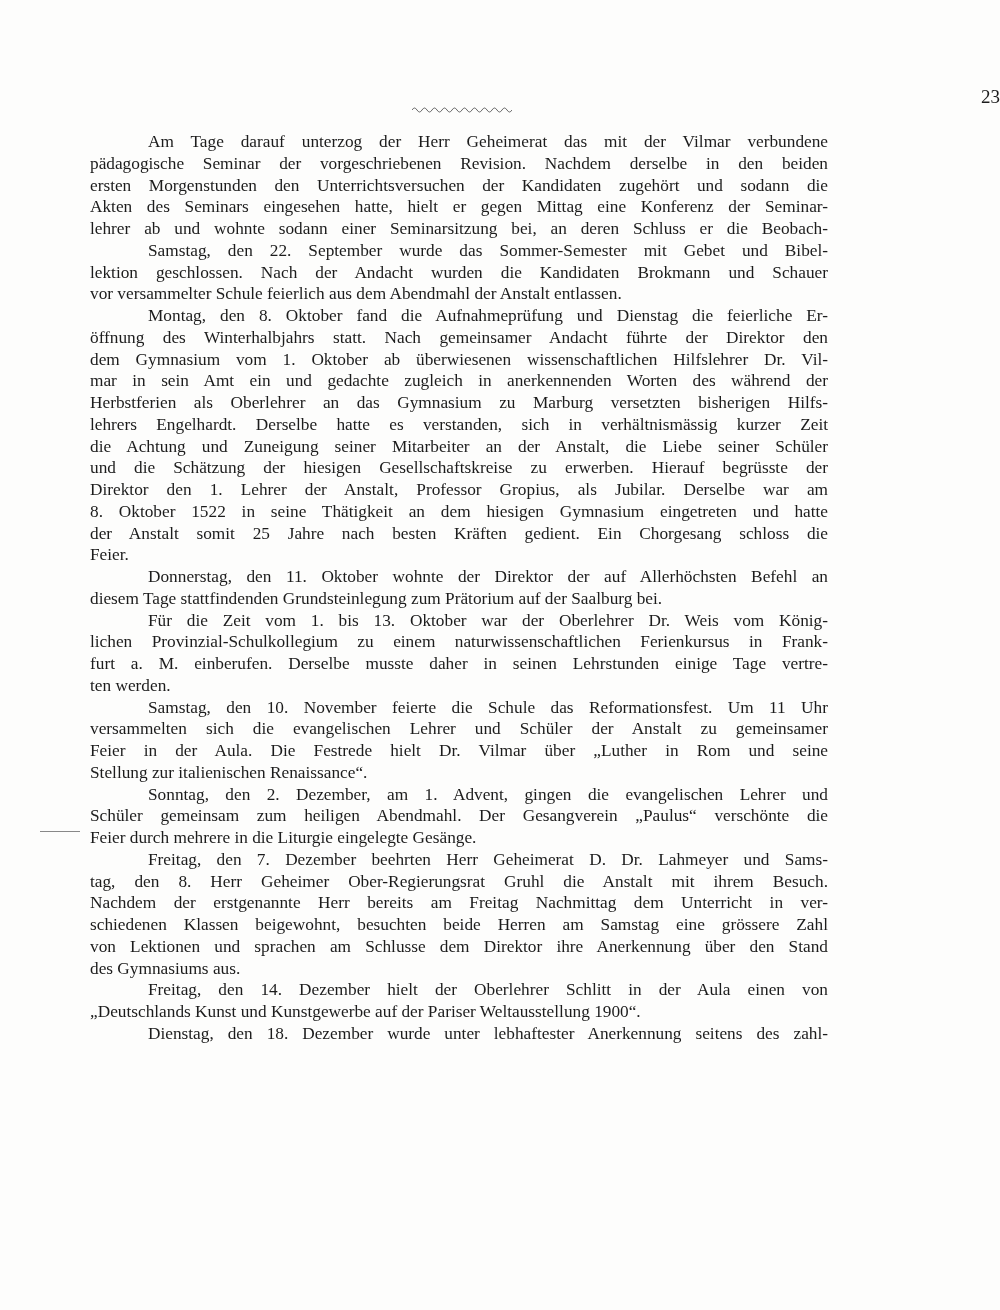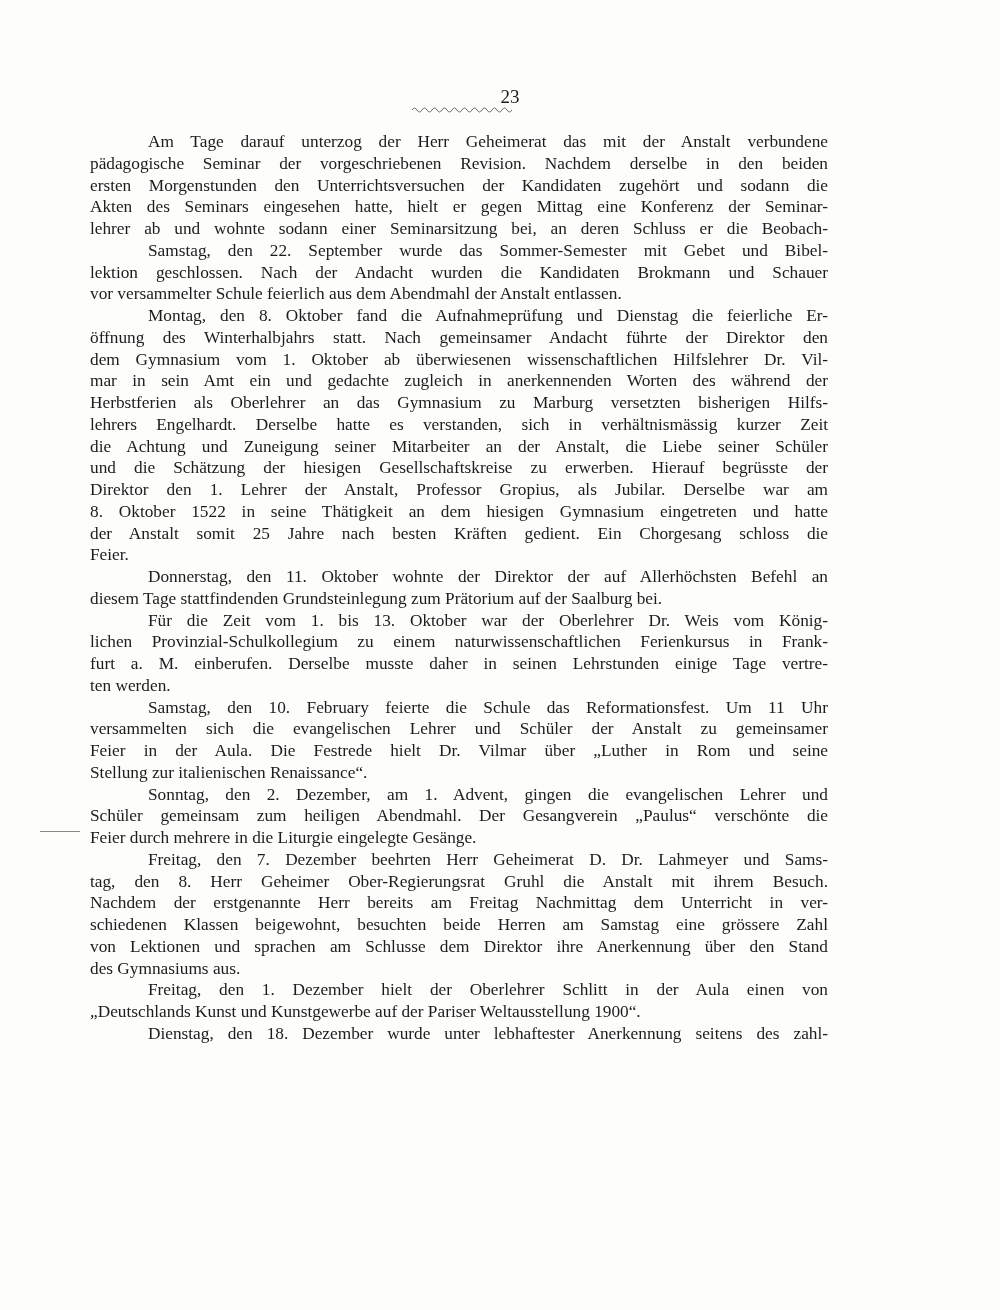--- a/index.html
+++ b/index.html
@@ -19,21 +19,21 @@
       position: absolute;
       left: 0; top: 0;
       width: 1000px; height: 1310px;
       background: #fdfdfc;
     }
     .page-number {
       position: absolute;
       left: 0;
       width: 100%;
       top: 86px;
-      text-align: center;
+      text-align: right;
       font-size: 19px;
       letter-spacing: 0px;
       padding-left: 20px;
       box-sizing: border-box;
     }
     .wavy {
       position: absolute;
       top: 106px;
       left: 412px;
       width: 100px;
@@ -75,21 +75,21 @@
 <div class="page">
   <div class="page-number">23</div>
   <svg class="wavy" viewBox="0 0 100 8" preserveAspectRatio="none">
     <path d="M0 4 Q2.5 0 5 4 T10 4 T15 4 T20 4 T25 4 T30 4 T35 4 T40 4 T45 4 T50 4 T55 4 T60 4 T65 4 T70 4 T75 4 T80 4 T85 4 T90 4 T95 4 T100 4" fill="none" stroke="#666" stroke-width="1"></path>
   </svg>
 
   <div class="margin-dash"></div>
 
   <div class="text-block" id="text-block">
       <div>
-        <span class="line indent">Am Tage darauf unterzog der Herr Geheimerat das mit der Anstalt verbundene</span>
+        <span class="line indent">Am Tage darauf unterzog der Herr Geheimerat das mit der Vilmar verbundene</span>
         <span class="line">pädagogische Seminar der vorgeschriebenen Revision. Nachdem derselbe in den beiden</span>
         <span class="line">ersten Morgenstunden den Unterrichtsversuchen der Kandidaten zugehört und sodann die</span>
         <span class="line">Akten des Seminars eingesehen hatte, hielt er gegen Mittag eine Konferenz der Seminar-</span>
         <span class="line">lehrer ab und wohnte sodann einer Seminarsitzung bei, an deren Schluss er die Beobach-</span>
       </div>
       <div>
         <span class="line indent">Samstag, den 22. September wurde das Sommer-Semester mit Gebet und Bibel-</span>
         <span class="line">lektion geschlossen. Nach der Andacht wurden die Kandidaten Brokmann und Schauer</span>
         <span class="line last">vor versammelter Schule feierlich aus dem Abendmahl der Anstalt entlassen.</span>
       </div>
@@ -111,39 +111,39 @@
         <span class="line indent">Donnerstag, den 11. Oktober wohnte der Direktor der auf Allerhöchsten Befehl an</span>
         <span class="line last">diesem Tage stattfindenden Grundsteinlegung zum Prätorium auf der Saalburg bei.</span>
       </div>
       <div>
         <span class="line indent">Für die Zeit vom 1. bis 13. Oktober war der Oberlehrer Dr. Weis vom König-</span>
         <span class="line">lichen Provinzial-Schulkollegium zu einem naturwissenschaftlichen Ferienkursus in Frank-</span>
         <span class="line">furt a. M. einberufen. Derselbe musste daher in seinen Lehrstunden einige Tage vertre-</span>
         <span class="line last">ten werden.</span>
       </div>
       <div>
-        <span class="line indent">Samstag, den 10. February feierte die Schule das Reformationsfest. Um 11 Uhr</span>
+        <span class="line indent">Samstag, den 10. November feierte die Schule das Reformationsfest. Um 11 Uhr</span>
         <span class="line">versammelten sich die evangelischen Lehrer und Schüler der Anstalt zu gemeinsamer</span>
         <span class="line">Feier in der Aula. Die Festrede hielt Dr. Vilmar über „Luther in Rom und seine</span>
         <span class="line last">Stellung zur italienischen Renaissance“.</span>
       </div>
       <div>
         <span class="line indent">Sonntag, den 2. Dezember, am 1. Advent, gingen die evangelischen Lehrer und</span>
         <span class="line">Schüler gemeinsam zum heiligen Abendmahl. Der Gesangverein „Paulus“ verschönte die</span>
         <span class="line last">Feier durch mehrere in die Liturgie eingelegte Gesänge.</span>
       </div>
       <div>
         <span class="line indent">Freitag, den 7. Dezember beehrten Herr Geheimerat D. Dr. Lahmeyer und Sams-</span>
         <span class="line">tag, den 8. Herr Geheimer Ober-Regierungsrat Gruhl die Anstalt mit ihrem Besuch.</span>
         <span class="line">Nachdem der erstgenannte Herr bereits am Freitag Nachmittag dem Unterricht in ver-</span>
         <span class="line">schiedenen Klassen beigewohnt, besuchten beide Herren am Samstag eine grössere Zahl</span>
         <span class="line">von Lektionen und sprachen am Schlusse dem Direktor ihre Anerkennung über den Stand</span>
         <span class="line last">des Gymnasiums aus.</span>
       </div>
       <div>
-        <span class="line indent">Freitag, den 1. Dezember hielt der Oberlehrer Schlitt in der Aula einen von</span>
+        <span class="line indent">Freitag, den 14. Dezember hielt der Oberlehrer Schlitt in der Aula einen von</span>
         <span class="line last">„Deutschlands Kunst und Kunstgewerbe auf der Pariser Weltausstellung 1900“.</span>
       </div>
       <div>
         <span class="line indent">Dienstag, den 18. Dezember wurde unter lebhaftester Anerkennung seitens des zahl-</span>
       </div>
     </div>
 </div>
 
 </body></html>

